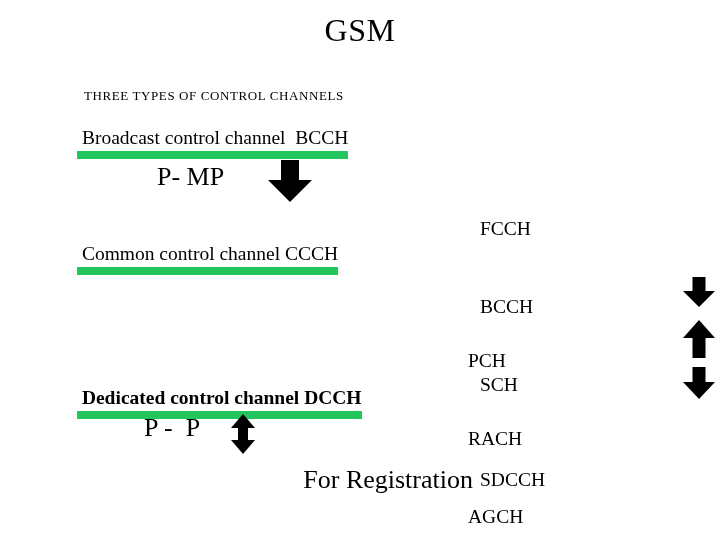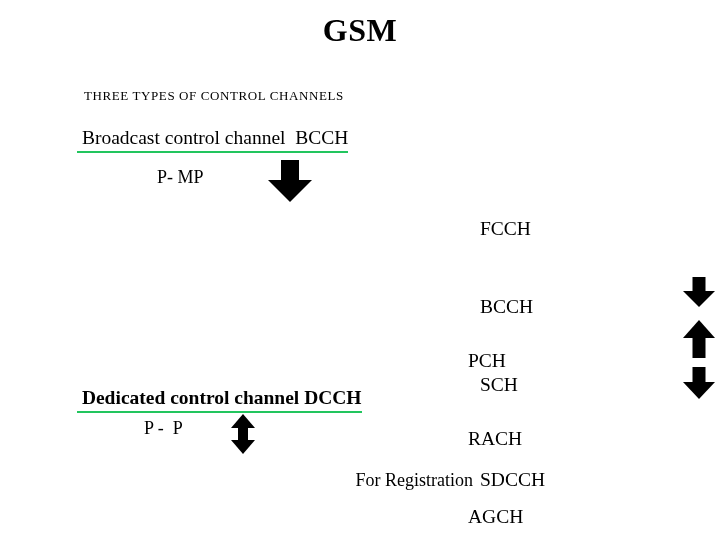--- a/index.html
+++ b/index.html
@@ -20,47 +20,47 @@
     overflow: hidden;
   }
   .abs { position: absolute; }
 
   .slide-title {
     left: 0;
     top: 12px;
     width: 720px;
     text-align: center;
     font-size: 32px;
-    font-weight: bold;
+    font-weight: normal;
     line-height: 36px;
     letter-spacing: 0.5px;
   }
   .subtitle {
     left: 84px;
     top: 84px;
     font-size: 13px;
     line-height: 24px;
     letter-spacing: 0.6px;
     white-space: pre;
   }
 
   .section-head {
     font-size: 19.5px;
     line-height: 24px;
     white-space: pre;
-    border-bottom: 2px solid #22c55e;
+    border-bottom: 8px solid #22c55e;
     padding-bottom: 1px;
     display: inline-block;
   }
   .sec-bcch { left: 77px; top: 126px; }
   .sec-ccch { left: 77px; top: 242px; }
   .sec-dcch { left: 77px; top: 386px; font-weight: bold; }
 
   .txt {
-    font-size: 18px;
+    font-size: 26px;
     line-height: 26px;
     white-space: pre;
   }
   .txt-r { text-align: right; }
 
   .lbl-pmp   { left: 157px; top: 164px; }
   .lbl-pp    { left: 144px; top: 415px; text-align: right; }
 
   .blk-freq  { left: 235px; top: 164px; width: 320px; }
   .blk-access{ left: 195px; top: 296px; width: 320px; }
@@ -146,20 +146,23 @@
     <span class="head head-down"></span>
   </div>
 
 
   <div class="abs col-right col-bcch">
     <div>FCCH</div>
     <div>BCCH</div>
     <div>SCH</div>
   </div>
 
+  <div class="abs sec-ccch">
+    <span class="section-head"> Common control channel CCCH</span>
+  </div>
 
 
   <div class="abs col-right col-cch">
     <div>PCH</div>
     <div>RACH</div>
     <div>AGCH</div>
   </div>
 
   <div class="arrow arrow-pch">
     <span class="shaft"></span>

